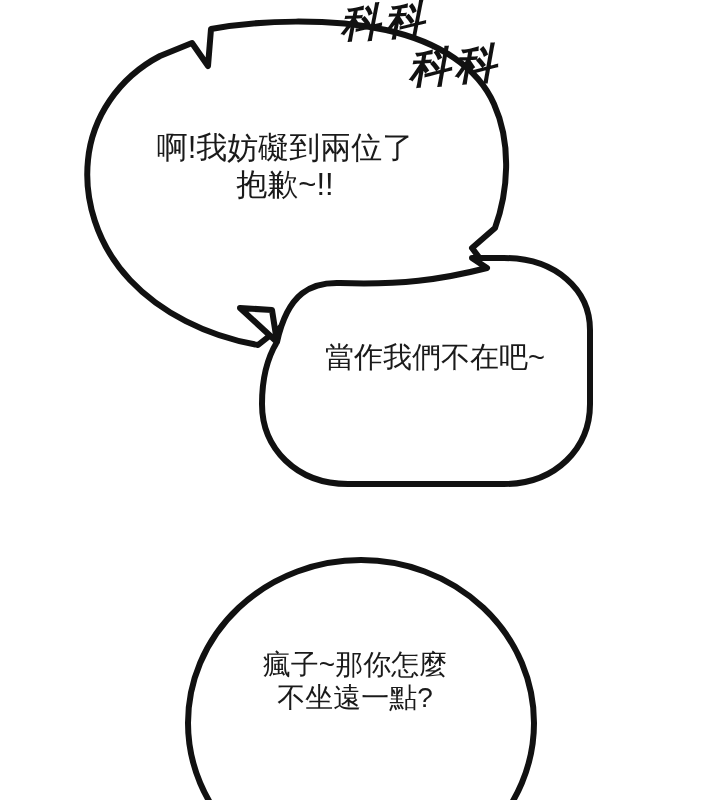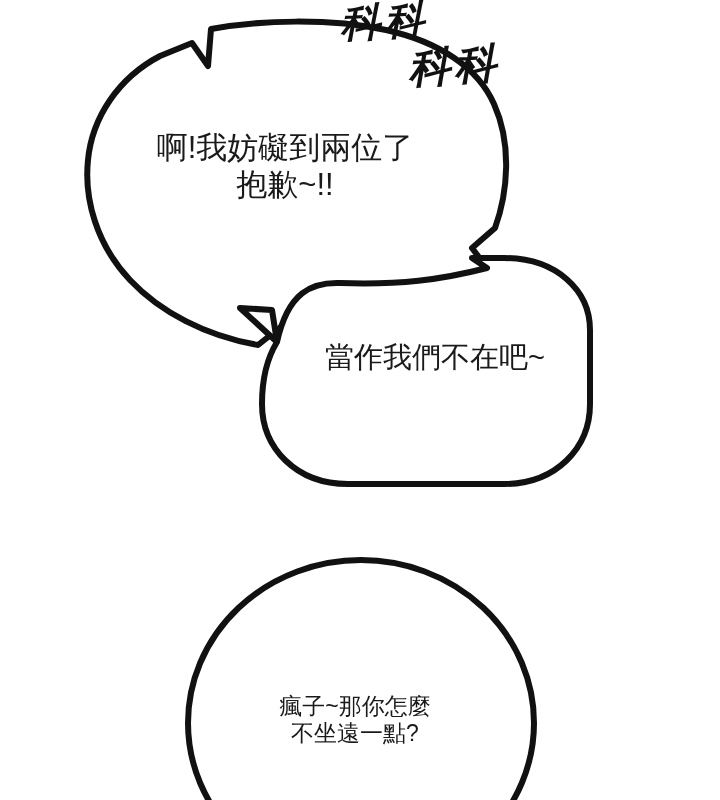--- a/index.html
+++ b/index.html
@@ -41,23 +41,23 @@
     letter-spacing: 0px;
   }
   #b2-text {
     left: 285px;
     top: 340px;
     width: 300px;
     font-size: 29px;
   }
   #b3-text {
     left: 205px;
-    top: 693px;
+    top: 648px;
     width: 300px;
-    font-size: 23px;
+    font-size: 28px;
   }
   .sfx {
     position: absolute;
     color: #111111;
     font-family: "Liberation Serif", serif;
     font-weight: bold;
     font-style: italic;
     white-space: pre;
     user-select: none;
   }

